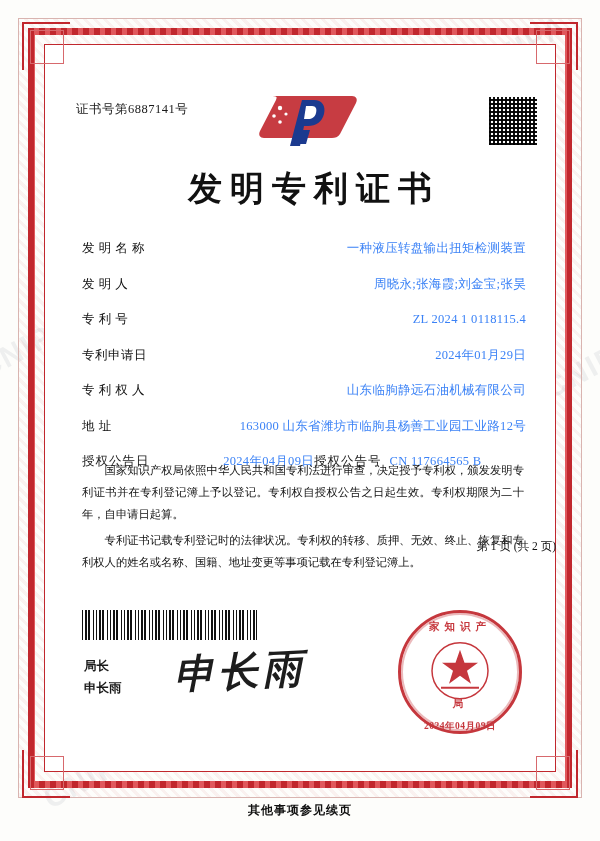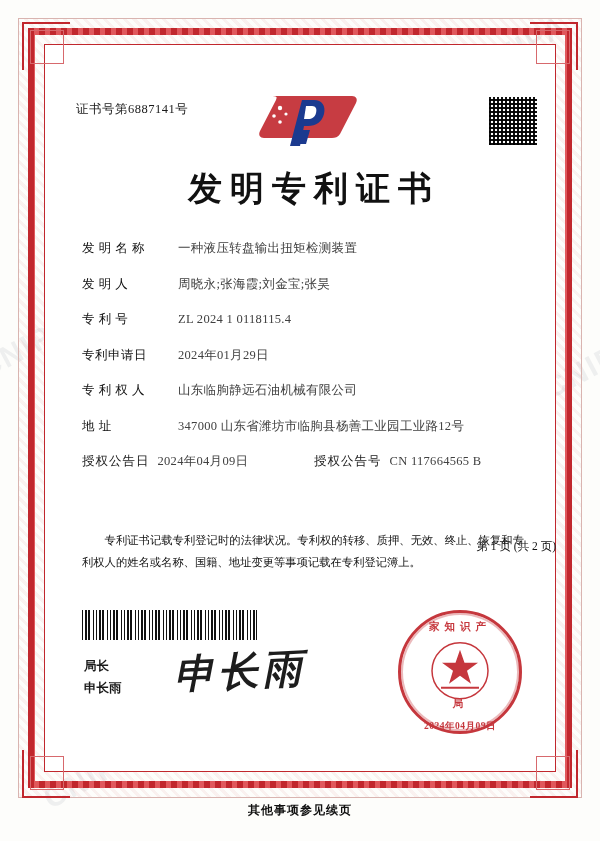--- a/index.html
+++ b/index.html
@@ -137,22 +137,23 @@
     margin-bottom: 15.5px;
   }
   .lbl {
     width: 96px;
     flex: 0 0 96px;
     letter-spacing: 0.5px;
     color: #111;
   }
   .val {
     flex: 1;
-    color: #404040;
+    color: #3b82f6;
     letter-spacing: 0.3px;
+    text-align: right;
   }
   .row-split { display: flex; }
   .row-split .half { display: flex; align-items: baseline; }
   .row-split .half.first { width: 232px; flex: 0 0 232px; }
   .lbl2 {
     flex: 0 0 auto;
     margin-right: 8px;
     letter-spacing: 1px;
   }
 
@@ -311,34 +312,35 @@
       <div class="row">
         <div class="lbl">专利申请日</div>
         <div class="val">2024年01月29日</div>
       </div>
       <div class="row">
         <div class="lbl">专 利 权 人</div>
         <div class="val">山东临朐静远石油机械有限公司</div>
       </div>
       <div class="row">
         <div class="lbl">地        址</div>
-        <div class="val">347000 山东省潍坊市临朐县杨善工业园工业路12号</div>
+        <div class="val">163000 山东省潍坊市临朐县杨善工业园工业路12号</div>
       </div>
       <div class="row row-split">
         <div class="half first">
           <div class="lbl2">授权公告日</div>
           <div class="val">2024年04月09日</div>
         </div>
         <div class="half">
           <div class="lbl2">授权公告号</div>
           <div class="val">CN 117664565 B</div>
         </div>
       </div>
     </div>
 
+    <div class="para para1">国家知识产权局依照中华人民共和国专利法进行审查，决定授予专利权，颁发发明专利证书并在专利登记簿上予以登记。专利权自授权公告之日起生效。专利权期限为二十年，自申请日起算。</div>
     <div class="para para2">专利证书记载专利登记时的法律状况。专利权的转移、质押、无效、终止、恢复和专利权人的姓名或名称、国籍、地址变更等事项记载在专利登记簿上。</div>
 
     <div class="barcode"></div>
 
     <div class="sig-labels">
       <div>局长</div>
       <div>申长雨</div>
     </div>
     <div class="sig-script">申长雨</div>
 

